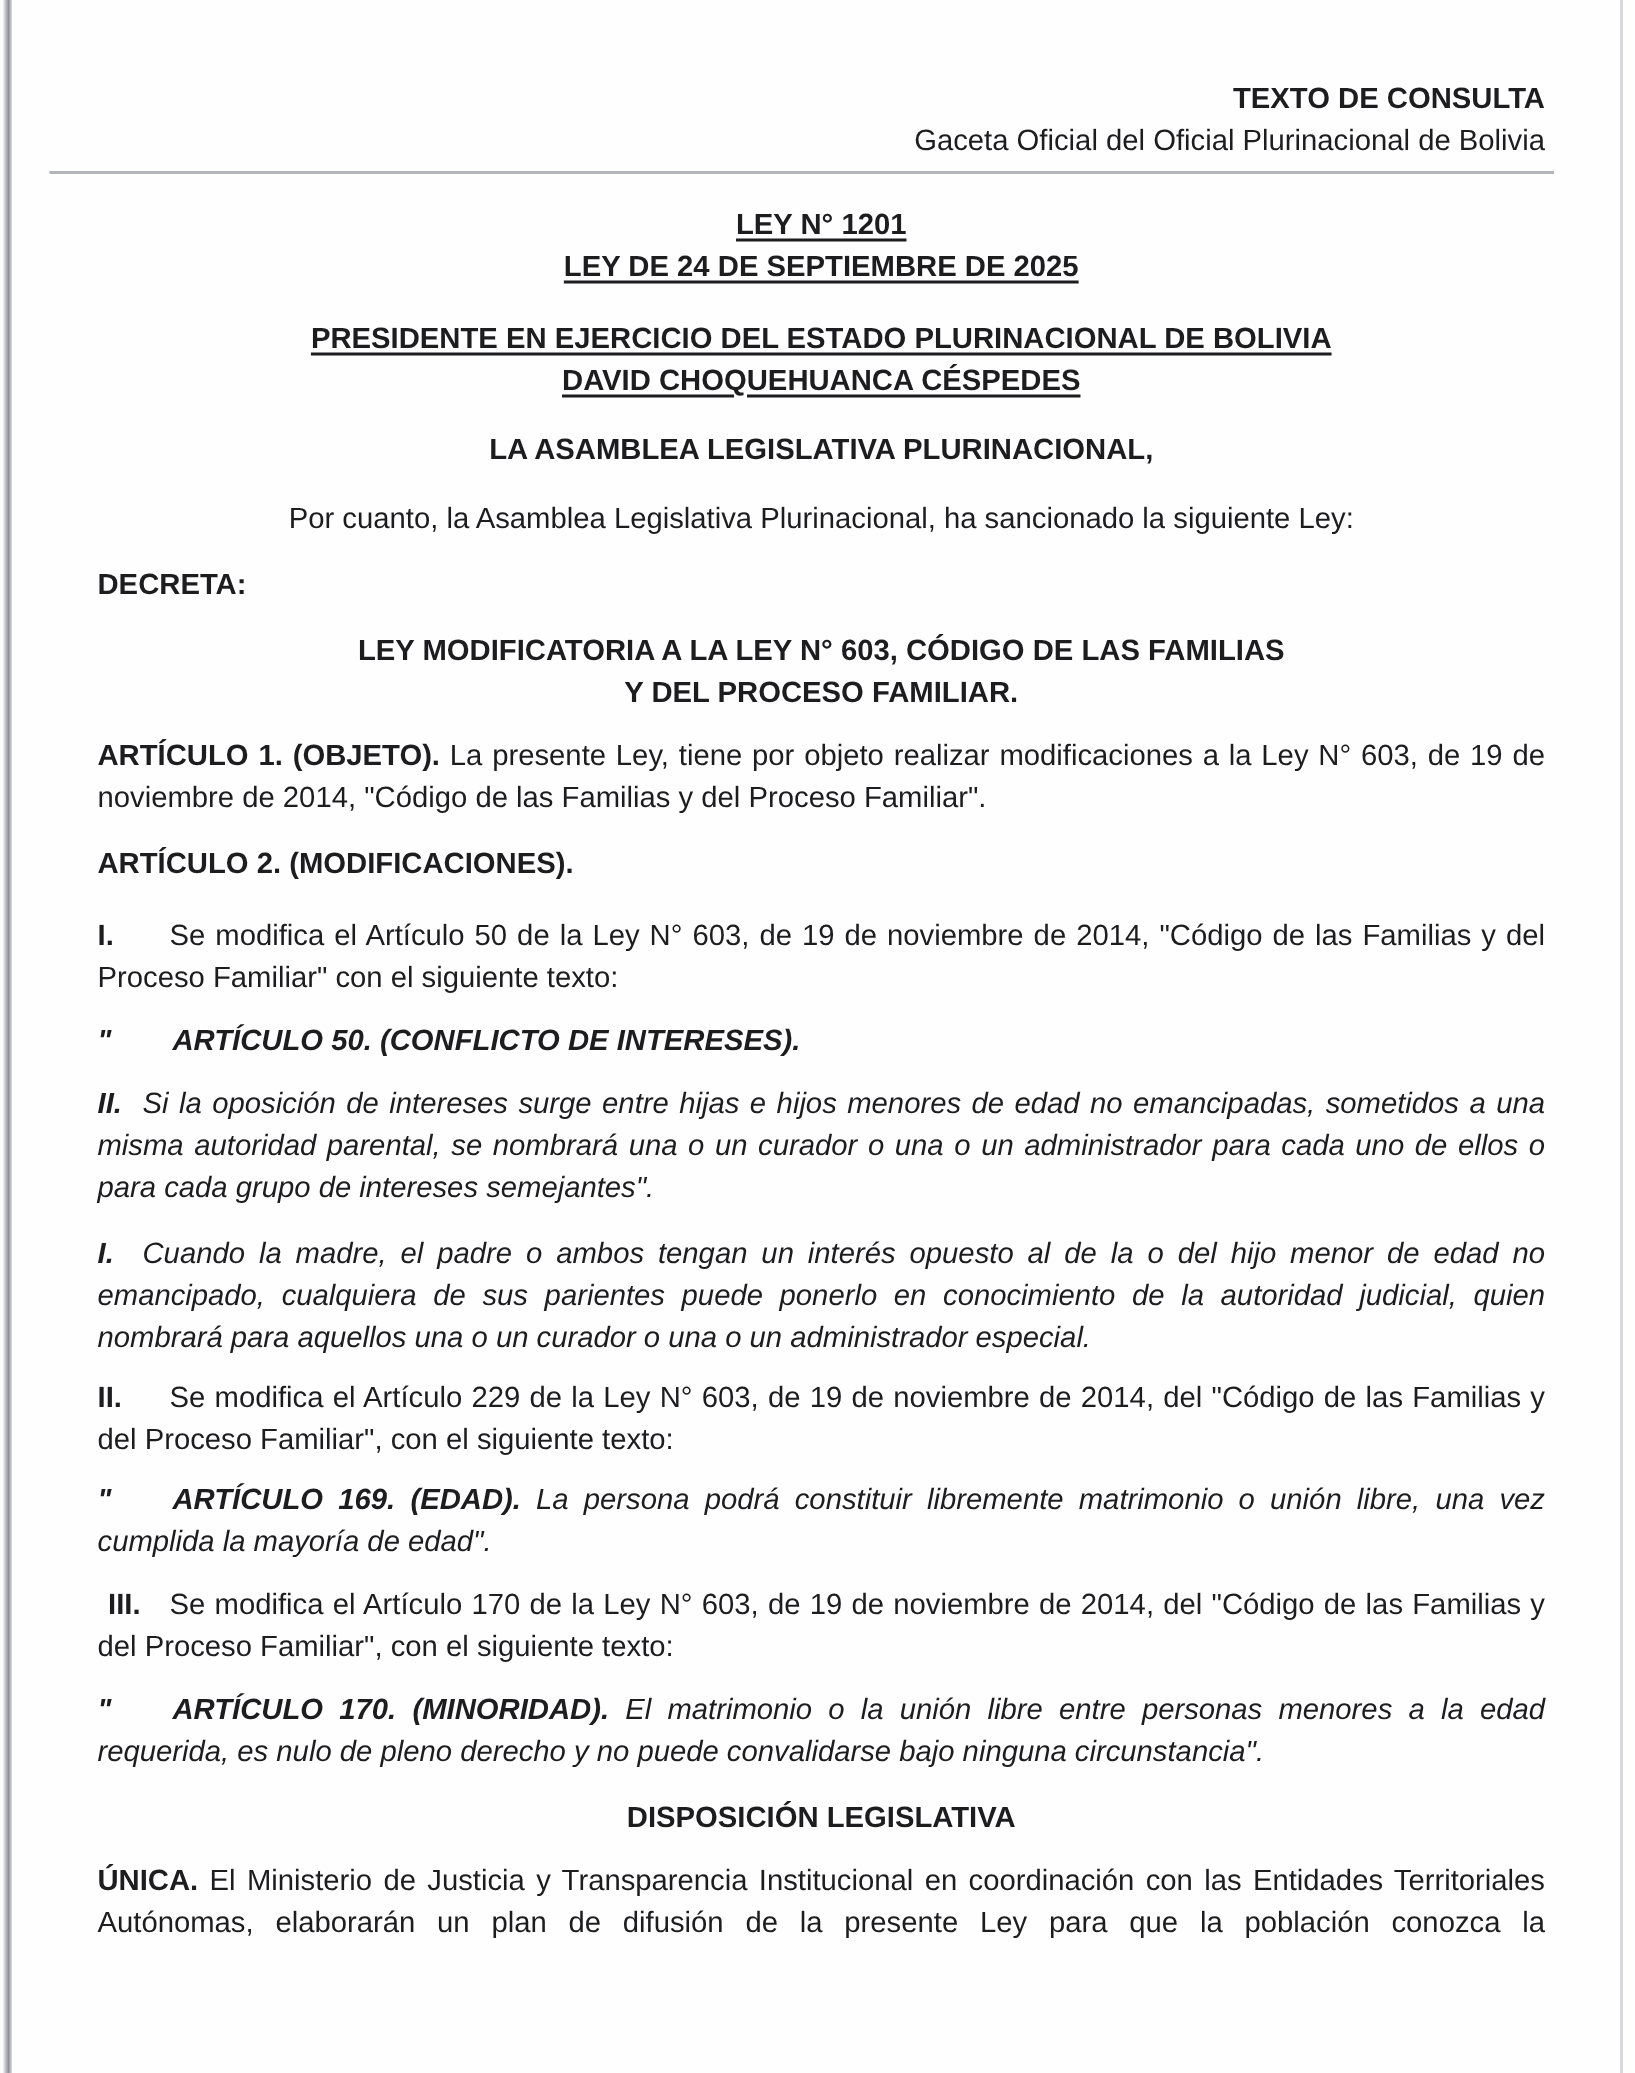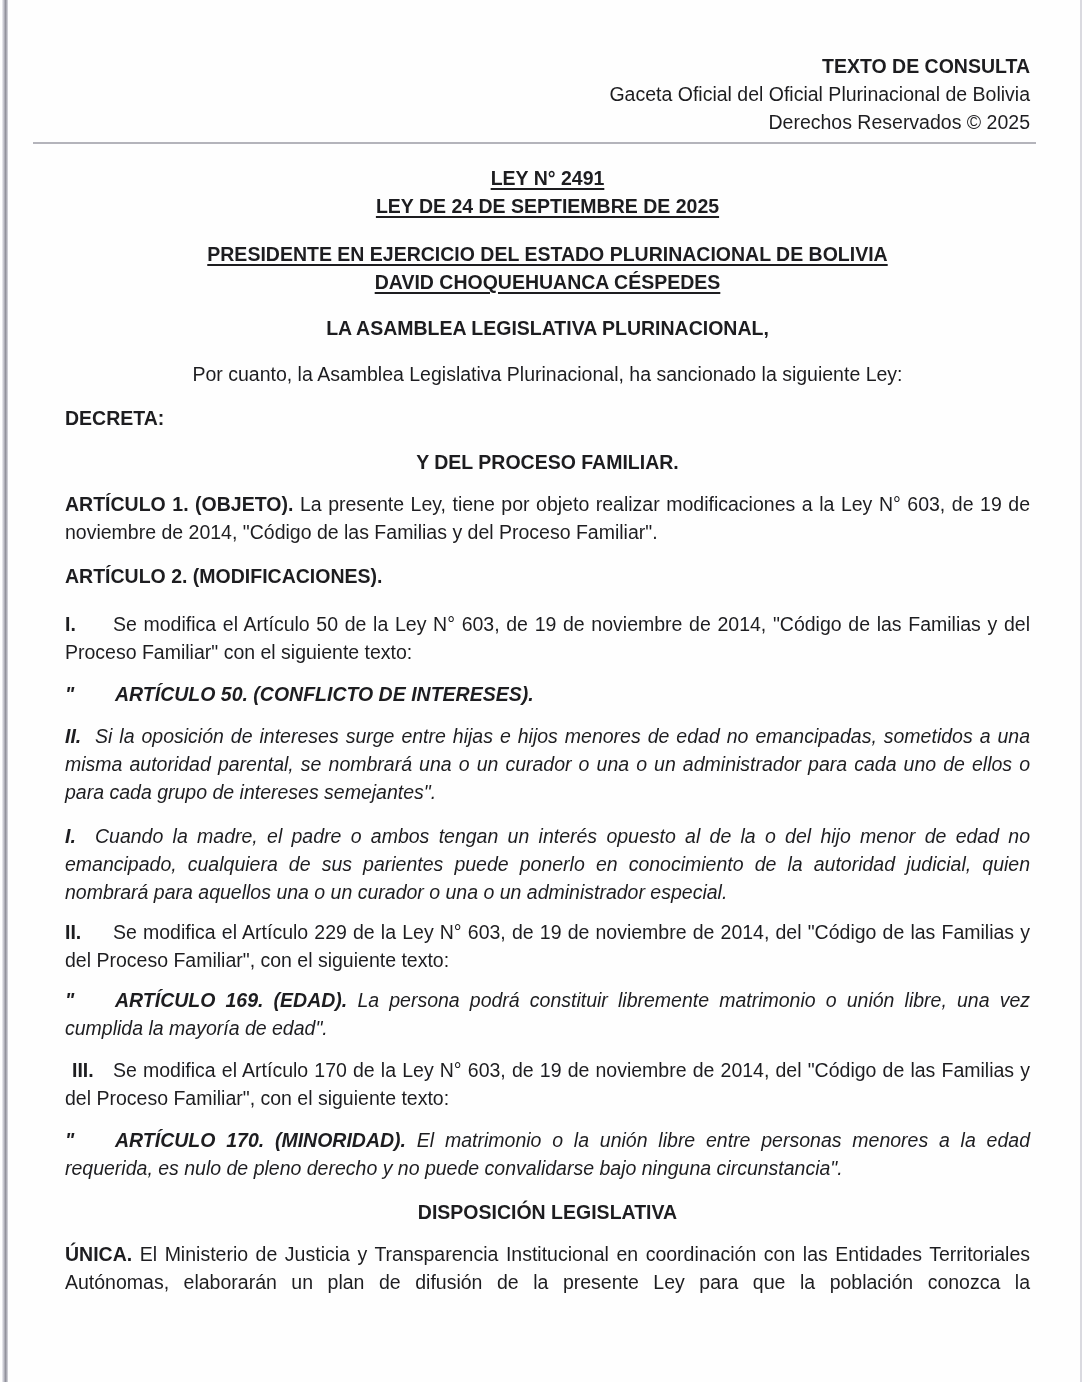--- a/index.html
+++ b/index.html
@@ -66,42 +66,42 @@
 </head>
 <body>
 
 <div class="page">
   <div class="scan-edge-left"></div>
   <div class="scan-edge-right"></div>
 
   <div class="doc-header">
     <div class="b">TEXTO DE CONSULTA</div>
     <div>Gaceta Oficial del Oficial Plurinacional de Bolivia</div>
-    <div>Derechos Reservados © 2025</div>
   </div>
 
   <hr class="divider">
 
   <div class="hblock center b mt20">
-    <div><span class="und">LEY N° 2491</span></div>
+    <div><span class="und">LEY N° 1201</span></div>
     <div><span class="und">LEY DE 24 DE SEPTIEMBRE DE 2025</span></div>
   </div>
 
   <div class="hblock center b mt20">
     <div><span class="und">PRESIDENTE EN EJERCICIO DEL ESTADO PLURINACIONAL DE BOLIVIA</span></div>
     <div><span class="und">DAVID CHOQUEHUANCA CÉSPEDES</span></div>
   </div>
 
   <p class="center b mt18">LA ASAMBLEA LEGISLATIVA PLURINACIONAL,</p>
 
   <p class="center mt18">Por cuanto, la Asamblea Legislativa Plurinacional, ha sancionado la siguiente Ley:</p>
 
   <p class="b mt16">DECRETA:</p>
 
   <div class="hblock center b mt16">
+    <div>LEY MODIFICATORIA A LA LEY N° 603, CÓDIGO DE LAS FAMILIAS</div>
     <div>Y DEL PROCESO FAMILIAR.</div>
   </div>
 
   <p class="just mt14"><span class="b">ARTÍCULO 1. (OBJETO).</span><span> La presente Ley, tiene por objeto realizar modificaciones a la Ley N° 603, de 19 de noviembre de 2014, "Código de las Familias y del Proceso Familiar".</span></p>
 
   <p class="b mt16">ARTÍCULO 2. (MODIFICACIONES).</p>
 
   <p class="just mt20"><span class="b num-intro">I.</span><span>Se modifica el Artículo 50 de la Ley N° 603, de 19 de noviembre de 2014, "Código de las Familias y del Proceso Familiar" con el siguiente texto:</span></p>
 
   <p class="mt14"><span class="bi quote-tab">"</span><span class="bi">ARTÍCULO 50. (CONFLICTO DE INTERESES).</span></p>

